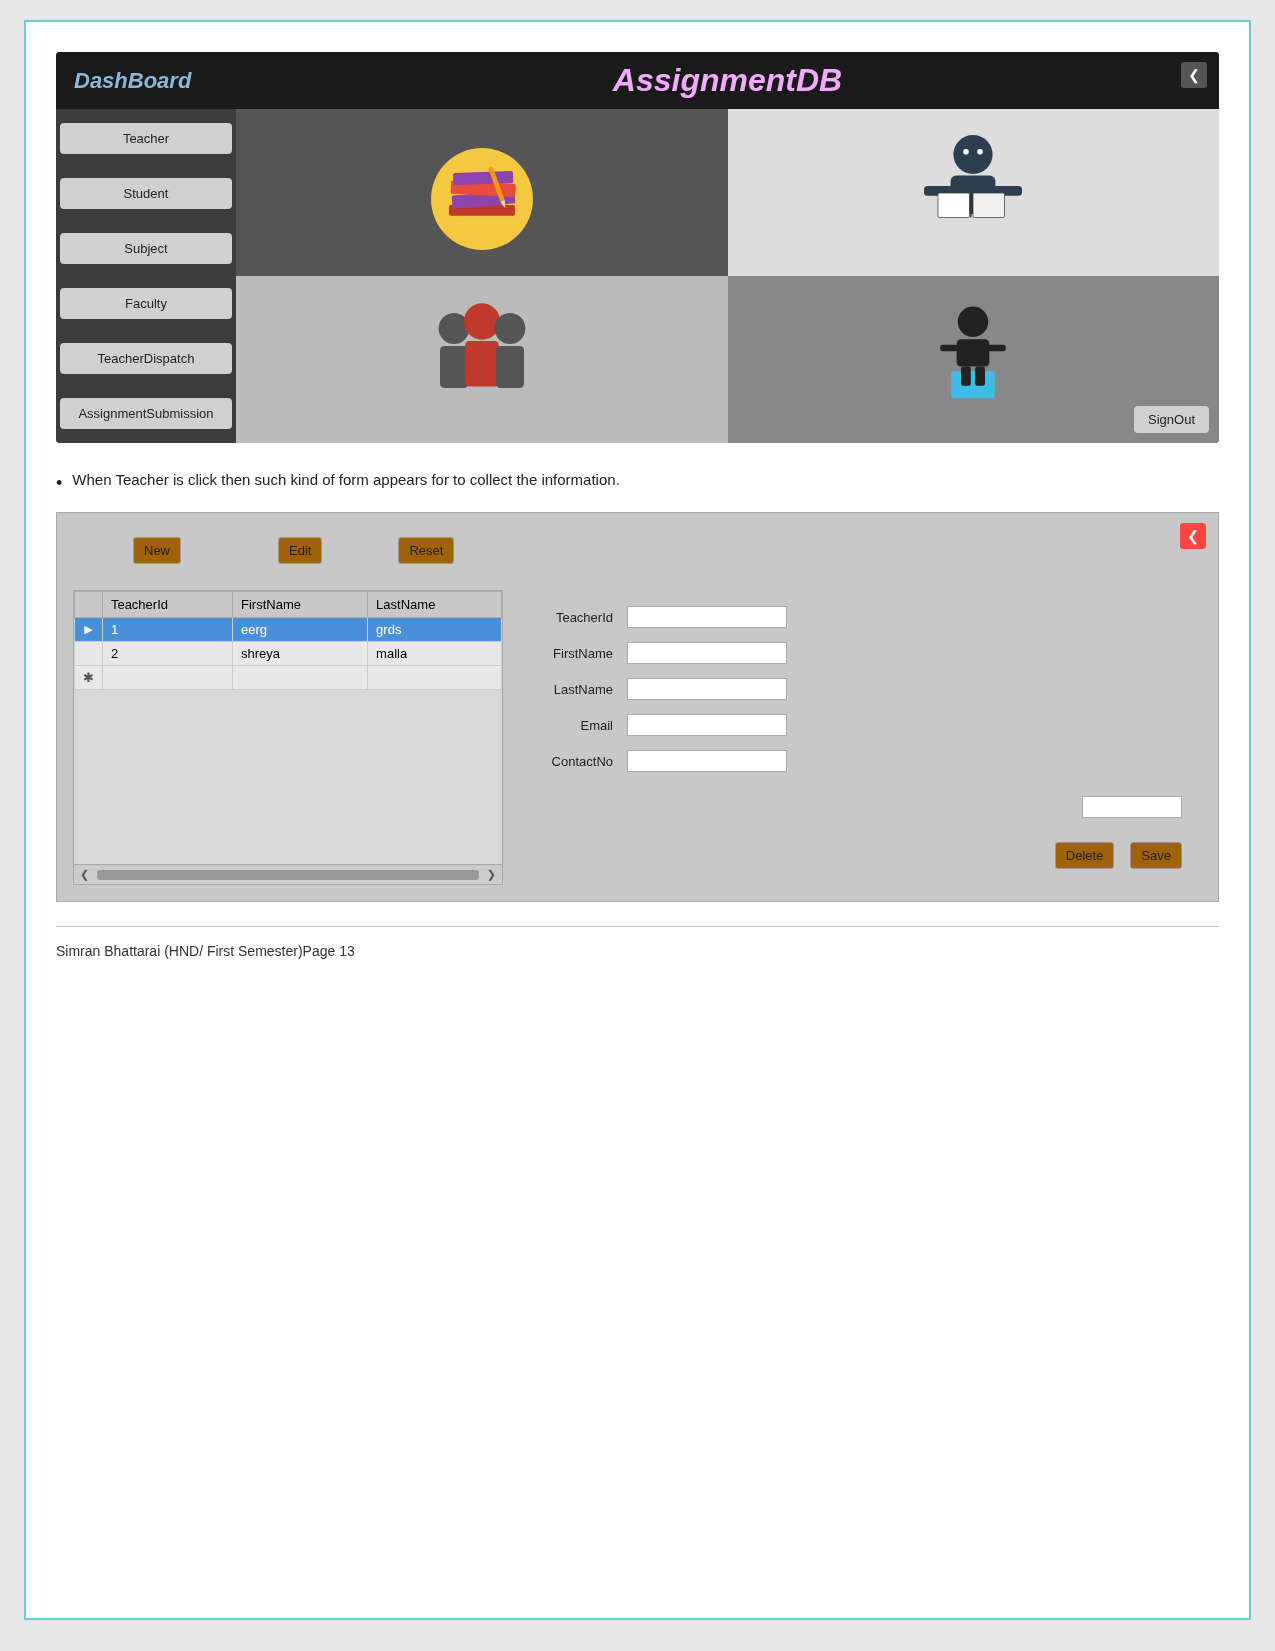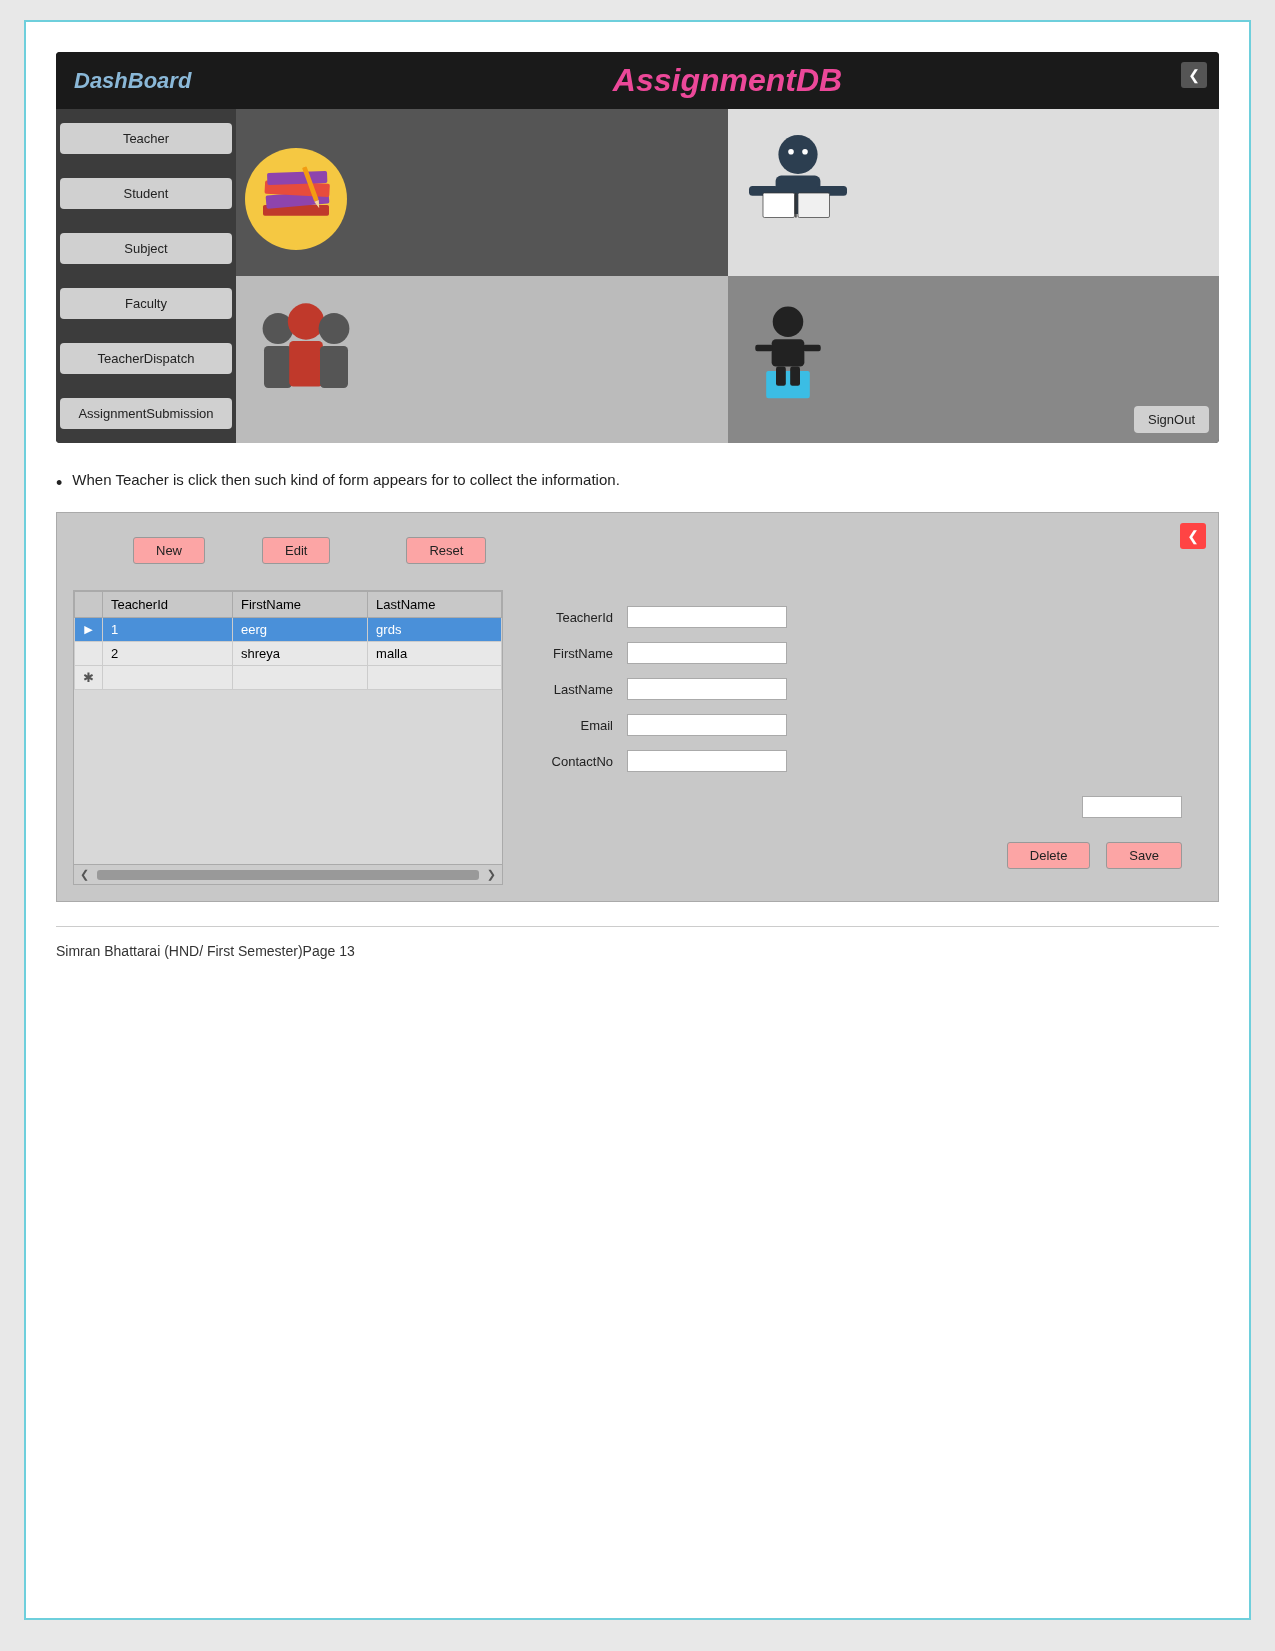--- a/index.html
+++ b/index.html
@@ -35,21 +35,21 @@
       position: relative;
     }
     .dash-header-title-left {
       color: #8ab8d8;
       font-style: italic;
       font-size: 22px;
       font-weight: bold;
       width: 180px;
     }
     .dash-header-title-center {
-      color: #ec4899;
+      color: #f0abfc;
       font-style: italic;
       font-size: 32px;
       font-weight: bold;
       flex: 1;
       text-align: center;
     }
     .dash-header-back-btn {
       position: absolute;
       right: 12px;
       top: 10px;
@@ -94,21 +94,21 @@
       flex: 1;
       display: grid;
       grid-template-columns: 1fr 1fr;
       grid-template-rows: 1fr 1fr;
     }
 
     .dash-img-cell {
       overflow: hidden;
       display: flex;
       align-items: center;
-      justify-content: flex-start;
+      justify-content: center;
       background: #555;
     }
     .signout-overlay {
       position: absolute;
       bottom: 10px;
       right: 10px;
     }
     .signout-btn {
       background: #d0d0d0;
       color: #222;
@@ -160,25 +160,25 @@
       cursor: pointer;
       font-size: 14px;
     }
     .form-toolbar {
       display: flex;
       gap: 16px;
       margin-bottom: 18px;
       padding: 8px 0;
     }
     .form-btn {
-      background: #fca5a5;
+      background: #a16207;
       color: #222;
       border: 1px solid #999;
       border-radius: 3px;
-      padding: 5px 22px;
+      padding: 5px 10px;
       cursor: pointer;
       font-size: 13px;
     }
     .form-btn.new-btn {
       margin-left: 60px;
     }
 
     .form-main {
       display: flex;
       gap: 0;
@@ -400,21 +400,21 @@
   <div class="bullet-section">
     <span class="bullet-dot">•</span>
     <span>When Teacher is click then such kind of form appears for to collect the information.</span>
   </div>
 
   <div class="teacher-form-container">
     <button class="form-back-btn">❮</button>
 
     <div class="form-toolbar">
       <button class="form-btn new-btn">New</button>
-      <button class="form-btn" style="margin-left:41px;">Edit</button>
+      <button class="form-btn" style="margin-left:81px;">Edit</button>
       <button class="form-btn" style="margin-left:60px;">Reset</button>
     </div>
 
     <div class="form-main">
 
       <div class="table-area">
         <div class="table-scroll-area">
           <table class="data-table">
             <thead>
               <tr>

